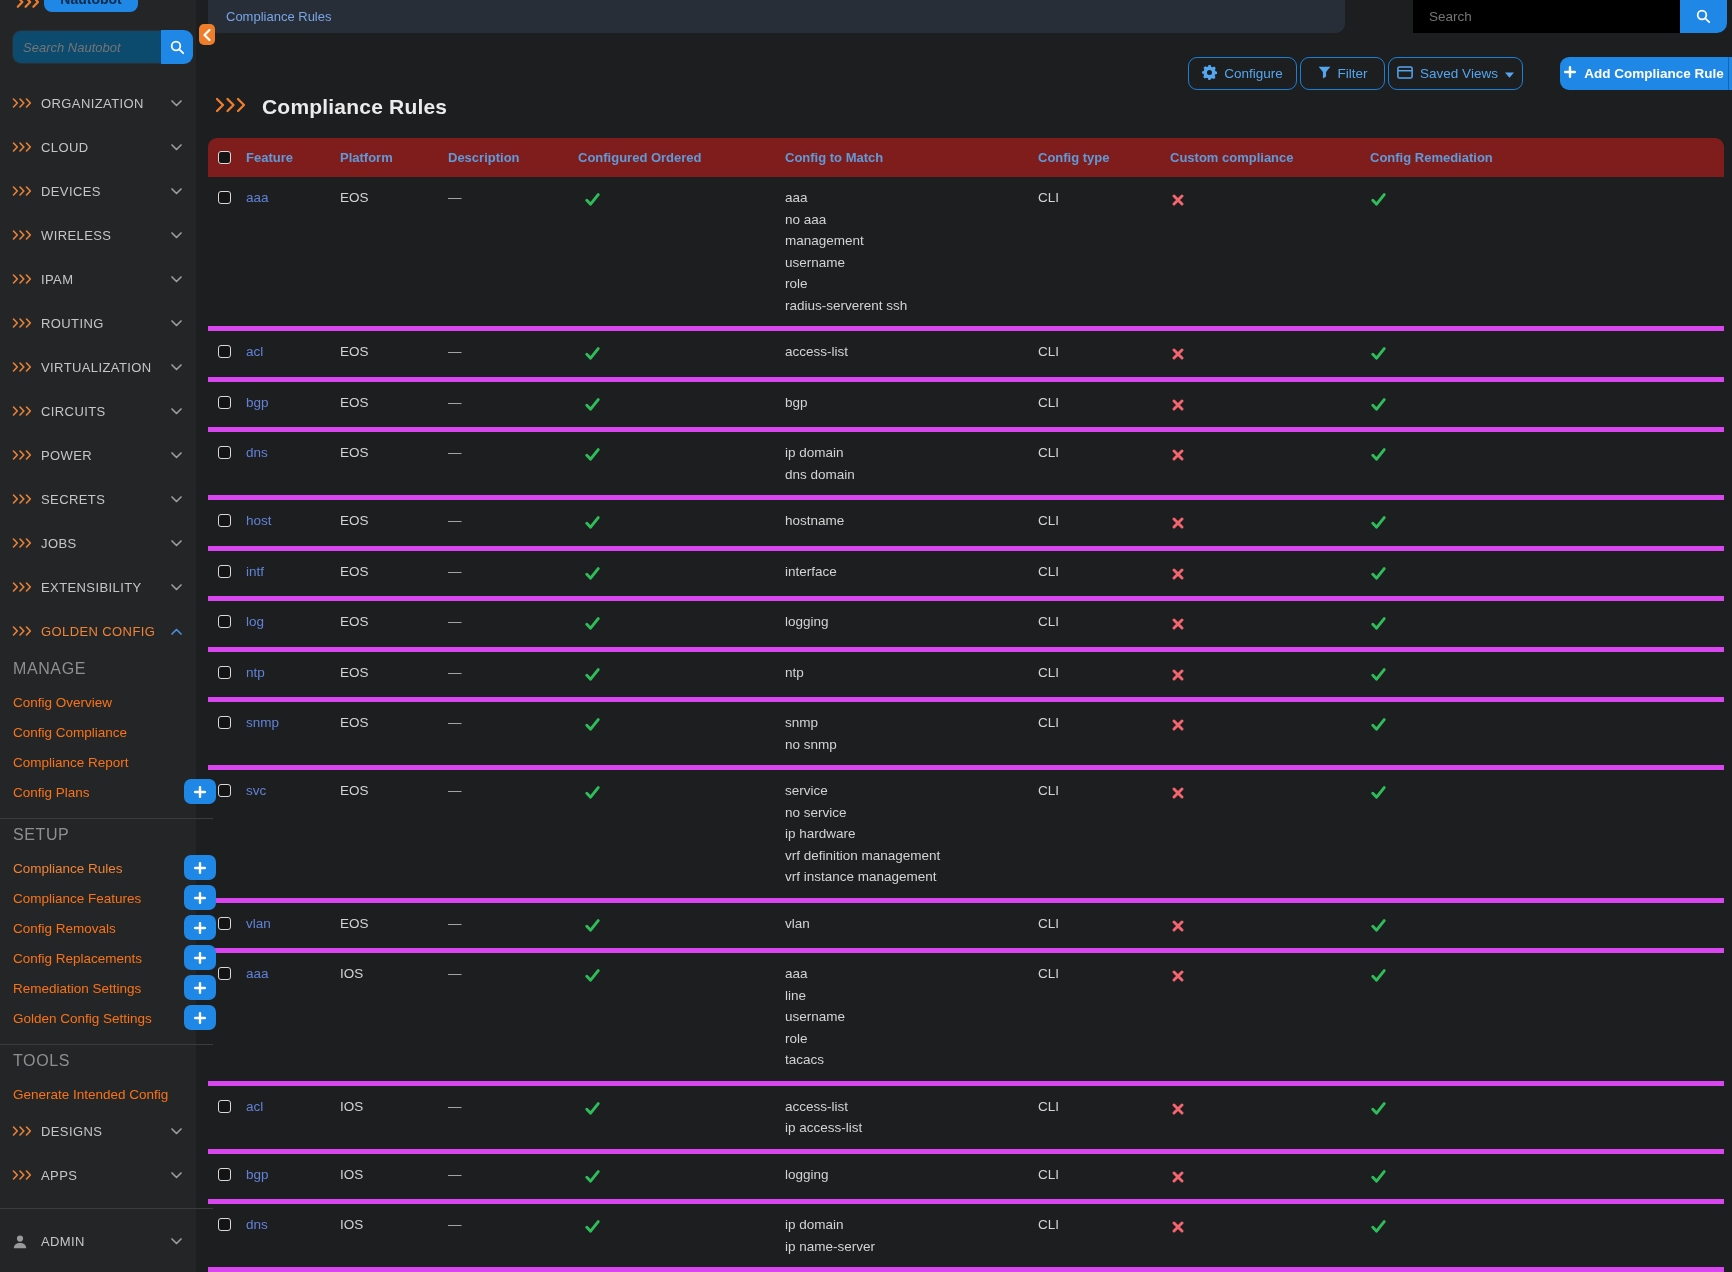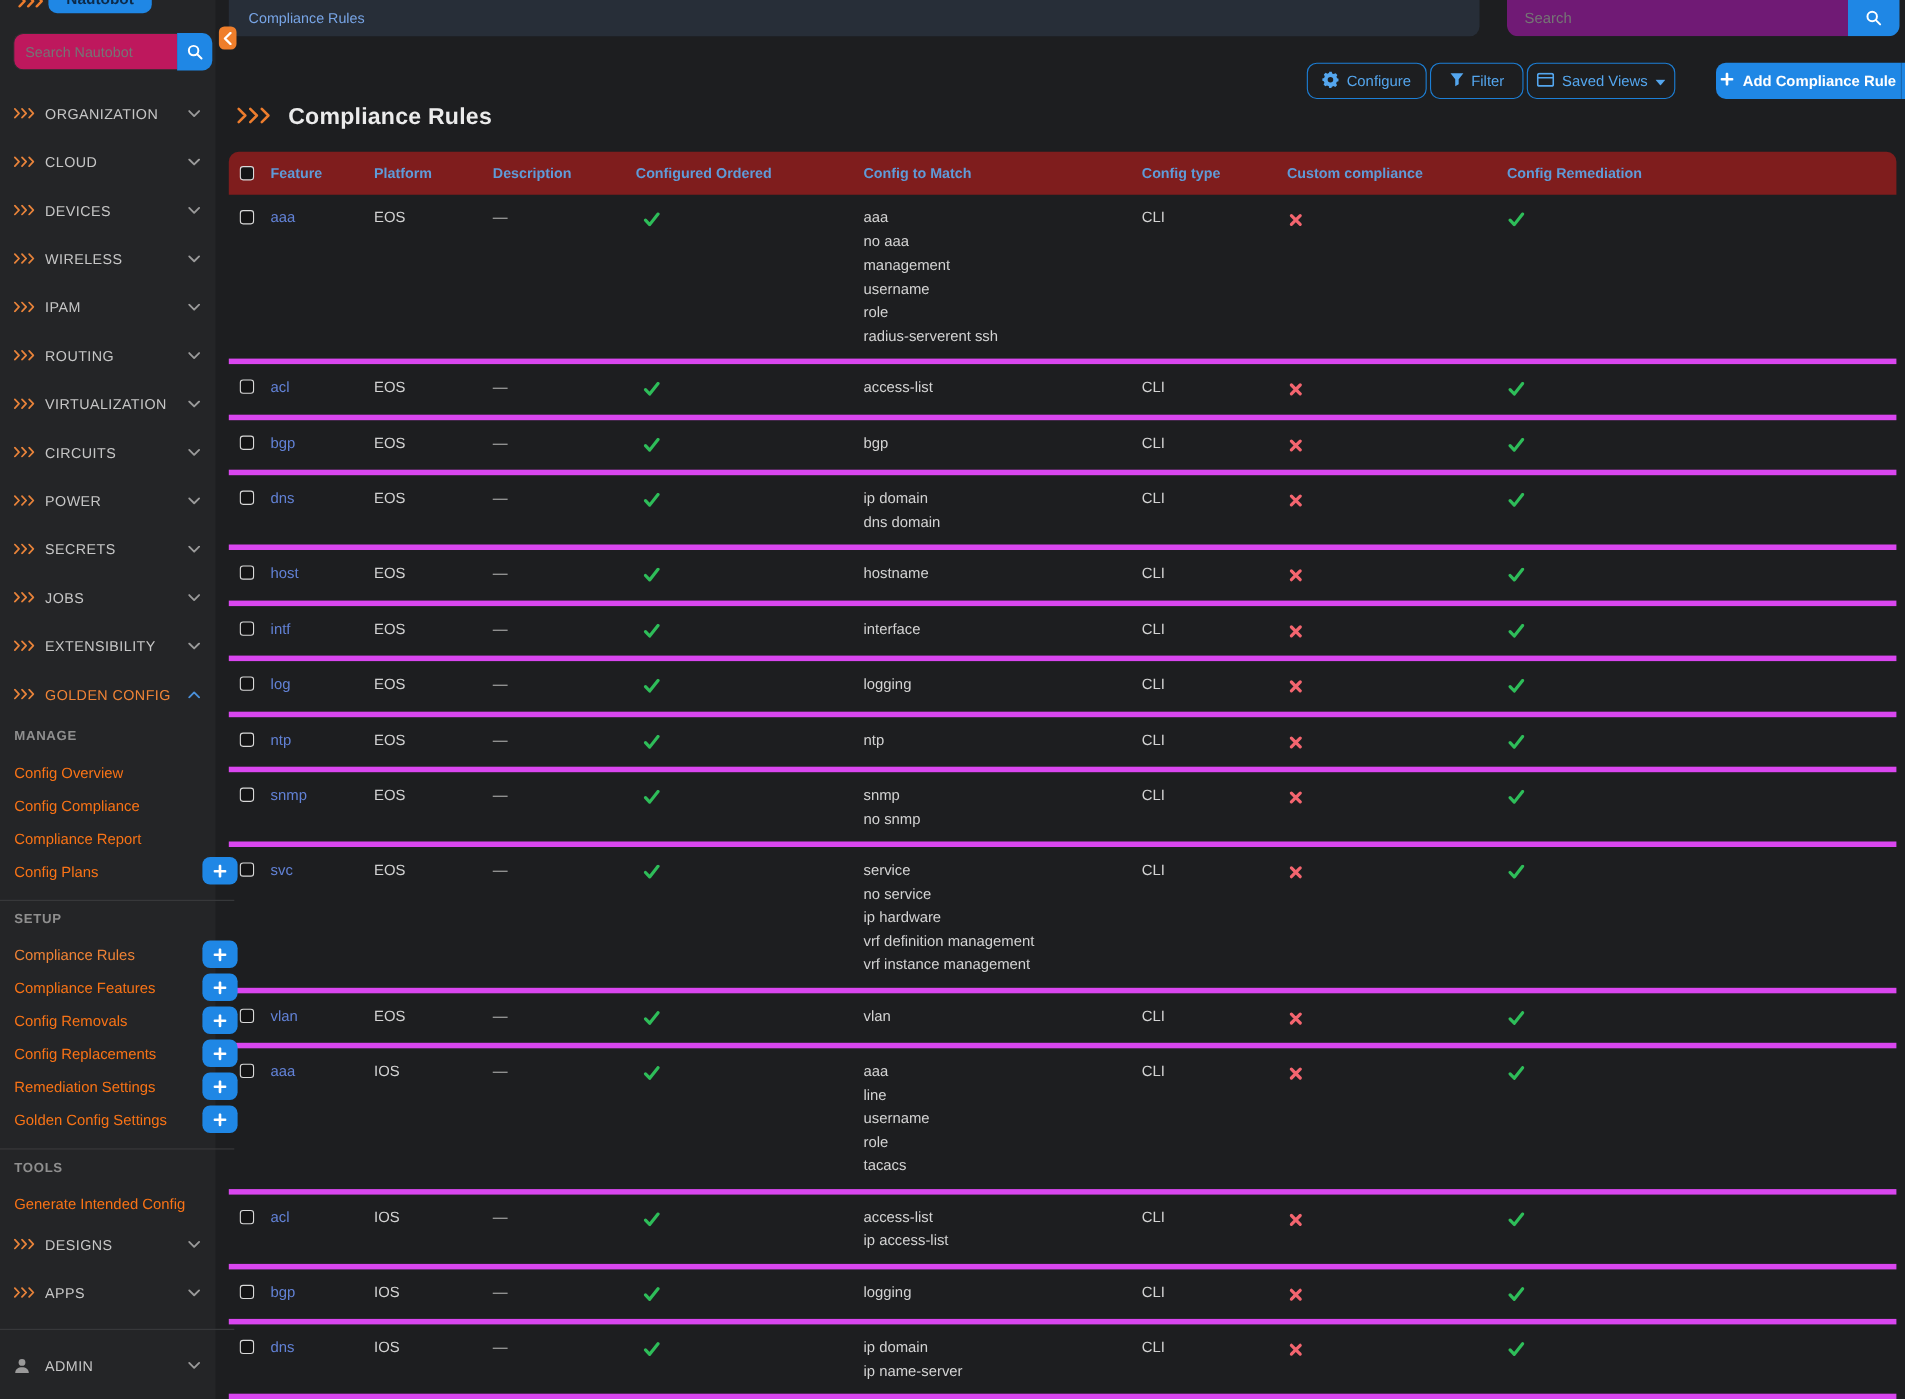--- a/index.html
+++ b/index.html
@@ -6,49 +6,49 @@
   html,body { width:1732px; height:1272px; overflow:hidden; background:#1d1e20;
     font-family:"Liberation Sans","DejaVu Sans",sans-serif; }
 
   
   .sidebar { position:absolute; left:0; top:0; width:196px; height:1272px; background:#242527; z-index:3; }
   .logo-row { position:relative; height:14px; }
   .logo-arrows { position:absolute; left:16px; top:-6px; }
   .logo-pill { position:absolute; left:44px; top:-14px; width:94px; height:26px; background:#1f87e5;
     border-radius:8px; color:#0d2b4a; font-weight:bold; font-size:14px; text-align:center; line-height:26px; overflow:hidden; }
   .side-search { display:flex; margin:16px 0 0 12px; width:181px; height:34px; }
-  .side-search input { flex:1; min-width:0; background:#be185d; border:1px solid #2e2e30; border-right:none;
-    border-radius:9px 0 0 9px; color:#cfcfcf; font-size:13px; padding:0 10px; outline:none; font-family:inherit; }
+  .side-search input { flex:1; min-width:0; background:#0c4a6e; border:1px solid #2e2e30; border-right:none;
+    border-radius:9px 0 0 9px; color:#cfcfcf; font-size:13px; padding:0 10px; outline:none; font-family:inherit;font-style:italic; }
   .side-search .sbtn { width:32px; background:#1f87e5; border:none; border-radius:0 9px 9px 0;
     display:flex; align-items:center; justify-content:center; cursor:pointer; }
   #side-nav { padding-top:17px; }
   .nav-item { height:44px; display:flex; align-items:center; padding:0 14px 0 12px; cursor:pointer; }
   .nav-item .tri { width:22px; flex:0 0 22px; margin-right:7px; display:flex; align-items:center; }
   .nav-item .lbl { flex:1; font-size:13px; color:#c6c6c6; letter-spacing:.4px; }
   .nav-item.active .lbl { color:#ef8336; }
   .nav-item .chev { display:flex; align-items:center; }
-  .grp-header { height:20px; margin:6px 0 8px; padding-left:13px; font-size:12px; color:#8f8f8f;
-    letter-spacing:.6px; display:flex; align-items:center;font-weight:bold; }
+  .grp-header { height:20px; margin:6px 0 8px; padding-left:13px; font-size:16px; color:#8f8f8f;
+    letter-spacing:.6px; display:flex; align-items:center; }
   .side-row { position:relative; height:30px; display:flex; align-items:center; padding-left:13px; cursor:pointer; }
   .side-row .slbl { font-size:13.5px; color:#f97316; }
   .side-row.active .slbl { color:#ef8336; }
   .plus-btn { position:absolute; left:184px; top:2px; width:32px; height:25px; background:#1f87e5; border:none;
     border-radius:7px; display:flex; align-items:center; justify-content:center; cursor:pointer; z-index:6; }
   .side-div { border:none; border-top:1px solid #3a3b3d; width:213px; margin:11px 0 1px 0; }
 
   
   .crumb-bar { position:absolute; left:208px; top:0; width:1137px; height:33px; background:#272e38;
     border-radius:0 0 9px 9px; display:flex; align-items:center; padding-left:18px; z-index:2; }
   .crumb-link { font-size:13px; color:#78a5e6; text-decoration:none; cursor:pointer; }
   .collapse-btn { position:absolute; left:199px; top:24px; width:16px; height:21px; background:#ef7e2b; border:none;
     border-radius:5px; display:flex; align-items:center; justify-content:center; cursor:pointer; z-index:4; padding:0; }
   .top-search { position:absolute; left:1370px; top:0; width:357px; height:33px; display:flex;
     border-radius:0 0 10px 10px; overflow:hidden; z-index:2; }
-  .top-search input { flex:1; min-width:0; background:#701a75; border:none; color:#a8a8a8; font-size:13.5px;
-    padding:0 16px; outline:none; font-family:inherit; }
+  .top-search input { flex:1; min-width:0; background:#000000; border:none; color:#a8a8a8; font-size:13.5px;
+    padding:0 16px; outline:none; font-family:inherit;margin-left:43px; }
   .top-search .sbtn { width:47px; background:#1f87e5; border:none; display:flex; align-items:center;
     justify-content:center; cursor:pointer; }
 
   
   .toolbar-btn { position:absolute; top:57px; height:33px; background:transparent; border:1px solid #1c7fd6;
     border-radius:9px; display:flex; align-items:center; justify-content:center; gap:7px; color:#54a6ee;
     font-size:13.5px; cursor:pointer; font-family:inherit; }
   #btn-configure { left:1188px; width:109px; }
   #btn-filter   { left:1300px; width:85px; }
   #btn-saved    { left:1388px; width:135px; }

